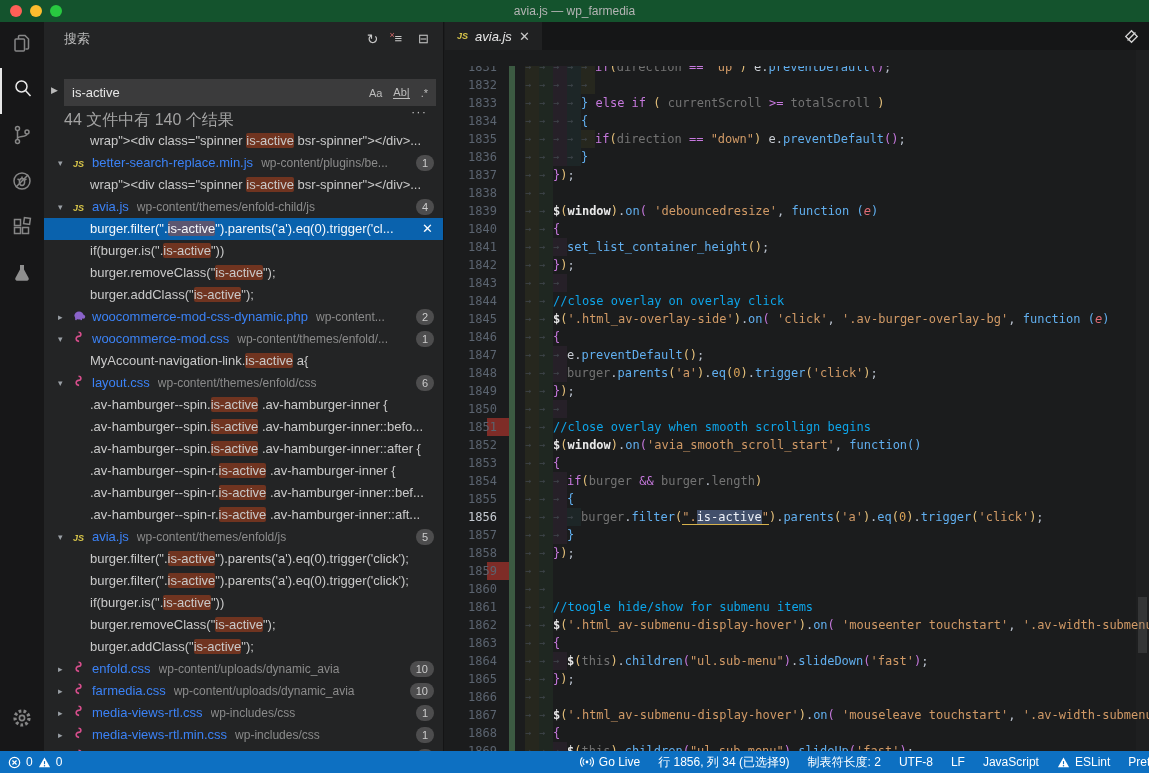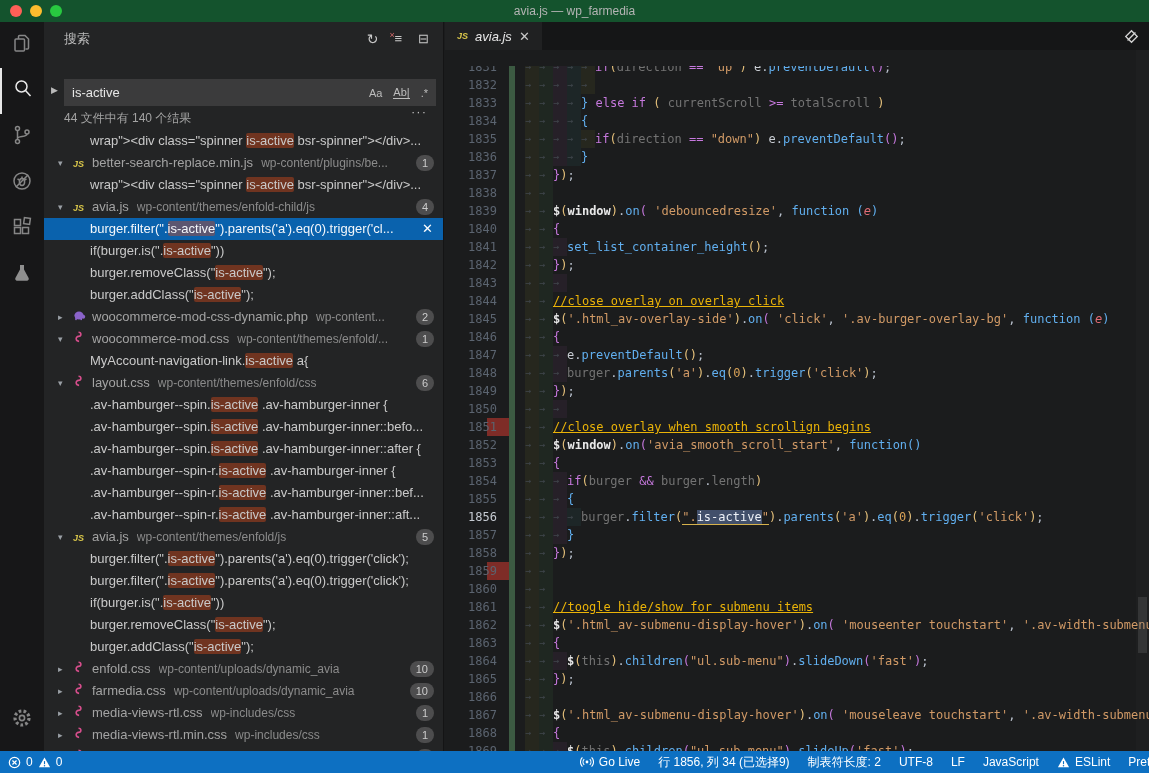--- a/index.html
+++ b/index.html
@@ -40,33 +40,33 @@
   .twisty { position:absolute; left:7px; top:63px; color:#b9b9b9; font-size:9px; cursor:pointer; }
   .searchbox { position:absolute; top:57px; left:20px; width:372px; height:27px;
                background:#3b3b3c; }
   .searchbox input { position:absolute; left:0; top:0; width:280px; height:27px; border:0;
                      background:transparent; color:#e6e6e6; font-size:13px; padding-left:8px;
                      font-family:"Liberation Sans", sans-serif; outline:none; }
   .opts { position:absolute; right:8px; top:0; height:27px; display:flex; gap:11px;
           align-items:center; color:#bdbdbd; font-size:11px; }
   .opt { cursor:pointer; }
   .opt-ww { border-bottom:1px solid #bdbdbd; }
-  .summary { position:absolute; top:88px; left:20px; color:#a3a3a3; font-size:12px; }
+  .summary { position:absolute; top:88px; left:20px; color:#a3a3a3; font-size:16px; }
   .more { position:absolute; top:82px; right:16px; color:#bdbdbd; font-size:13px;
           letter-spacing:1px; cursor:pointer; }
 
   .results { position:absolute; top:108px; left:0; width:400px; bottom:0; overflow:hidden; }
   .rrow { position:relative; height:22px; line-height:22px; font-size:13px; color:#c9c9c9;
           white-space:pre; overflow:hidden; cursor:pointer; }
   .rrow.res { padding-left:46px; }
   .rrow.file { padding-left:14px; display:flex; align-items:center; }
   .chev { width:15px; color:#9aa0a6; font-size:9px; flex:none; cursor:pointer; }
   .ficon { width:19px; flex:none; text-align:left; }
   .fi-js { color:#d8c64a; font-weight:bold; font-size:9px; font-style:italic; }
-  .fname { color:#a3a3a3; margin-right:8px; flex:none; }
+  .fname { color:#3b82f6; margin-right:8px; flex:none; }
   .fpath { color:#8b8b8b; font-size:12px; flex:1; min-width:0; overflow:hidden; padding-right:36px; }
   .badge { position:absolute; right:10px; top:3px; background:#4d4d4e; border-radius:9px;
            min-width:18px; text-align:center; padding:1px 6px; font-size:11px; color:#cccccc;
            line-height:14px; }
   .match { background:#703420; border-radius:2px; }
   .rrow.selrow { background:#0a62ad; color:#f4f7fb; }
   .rrow.selrow .match { background:#5c5670; }
   .rclose { position:absolute; right:11px; top:0; color:#ffffff; font-size:13px; cursor:pointer; }
 
   
@@ -86,21 +86,21 @@
                   background:#3c5a42; }
   .ln { position:absolute; left:0; top:0; width:52px; text-align:right; color:#5b6470; }
   .ln.act { color:#c6cbd2; }
   .gitdel { position:absolute; left:42px; top:0; width:22px; height:18px; background:#7e2c27; }
   .ctext { position:absolute; left:80px; top:0; white-space:pre; color:#c8ccd2; }
   .ind { display:inline-block; width:14px; height:18px; color:#41474e; font-size:10px;
          line-height:18px; overflow:hidden; vertical-align:top; }
   .ir0{background:rgba(255,255,64,.05);} .ir1{background:rgba(127,255,127,.05);}
   .ir2{background:rgba(255,127,255,.05);} .ir3{background:rgba(79,236,236,.05);}
   .tk-kw{color:#c678dd;text-align:center;} .tk-fn{color:#61afef;} .tk-vr{color:#737373;}
-  .tk-st{color:#d19a66;} .tk-num{color:#d8a257;} .tk-cm{color:#eab308;text-decoration:underline;}
+  .tk-st{color:#d19a66;} .tk-num{color:#d8a257;} .tk-cm{color:#0ea5e9;}
   .tk-op{color:#c678dd;} .tk-pn{color:#b9c0cc;}
   .tk-b1{color:#e5c07b;} .tk-b2{color:#c678dd;} .tk-b3{color:#61afef;}
   .tk-wh{color:#e8e8e8; font-weight:bold;} .tk-pr{color:#e06c75; font-style:italic;}
   .tk-sel{background:#42506b; color:#eef2f8;}
   .tk-u{border-bottom:1px solid #d7b24c;}
   .vscroll { position:absolute; right:0; top:28px; width:13px; height:701px;
              background:rgba(255,255,255,0.015); }
   .vthumb { position:absolute; right:2px; top:78%; width:9px; height:56px;
             background:rgba(121,121,121,0.25); }
   .hscroll { position:absolute; left:190px; bottom:0px; width:470px; height:8px;

